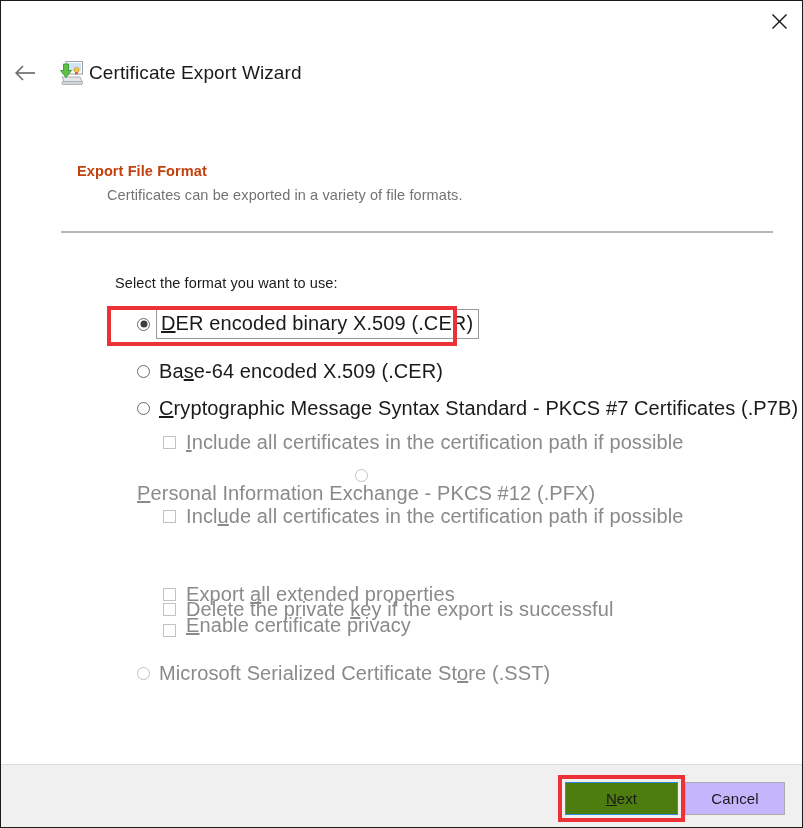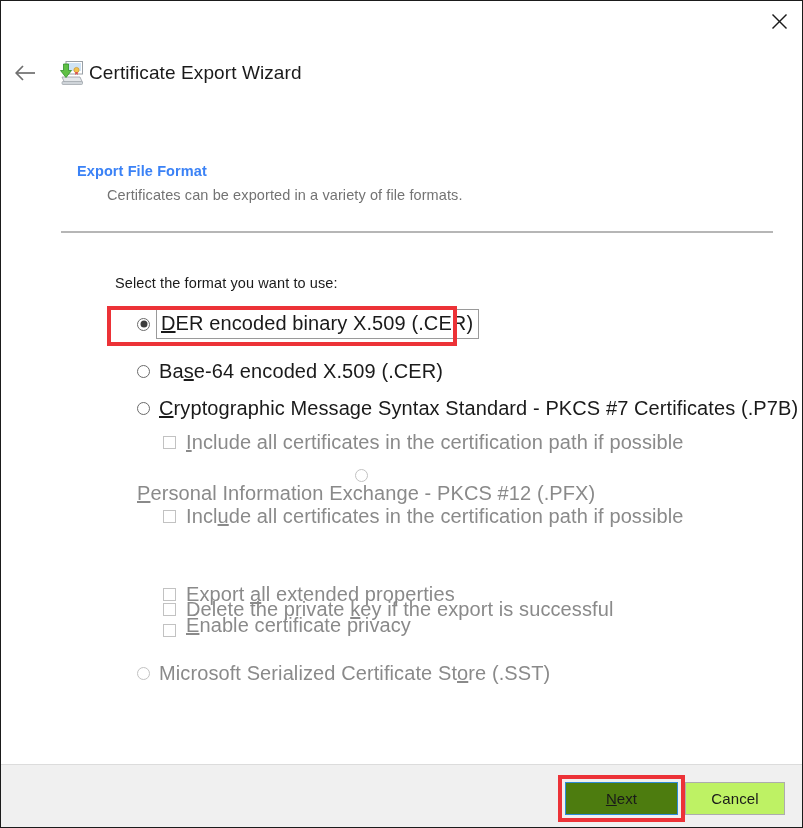--- a/index.html
+++ b/index.html
@@ -84,21 +84,21 @@
   
   .section {
     position: absolute;
     left: 76px;
     top: 160px;
     width: 700px;
   }
   .section-title {
     font-size: 14.5px;
     font-weight: bold;
-    color: #3b82f6;
+    color: #c2410c;
     line-height: 20px;
     letter-spacing: 0.1px;
   }
   .section-sub {
     font-size: 14.5px;
     color: #737373;
     line-height: 20px;
     margin-top: 4px;
     margin-left: 30px;
     letter-spacing: 0.1px;
@@ -201,21 +201,21 @@
     left: 0;
     bottom: 0;
     width: 100%;
     height: 62px;
     background: #f0f0f0;
     border-top: 1px solid #dcdcdc;
   }
   .btn {
     position: absolute;
     height: 33px;
-    background: #bef264;
+    background: #c4b5fd;
     border: 1px solid #adadad;
     box-sizing: border-box;
     font-family: "Liberation Sans", sans-serif;
     font-size: 15px;
     color: #1a1a1a;
     display: flex;
     align-items: center;
     justify-content: center;
     letter-spacing: 0.1px;
     cursor: default;

